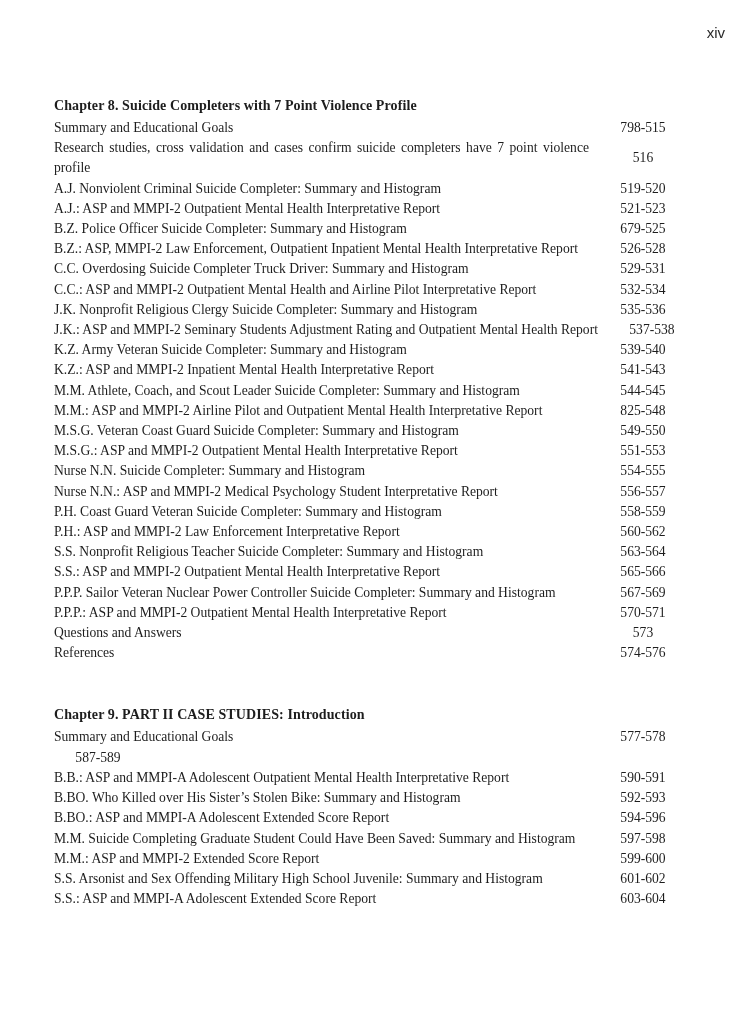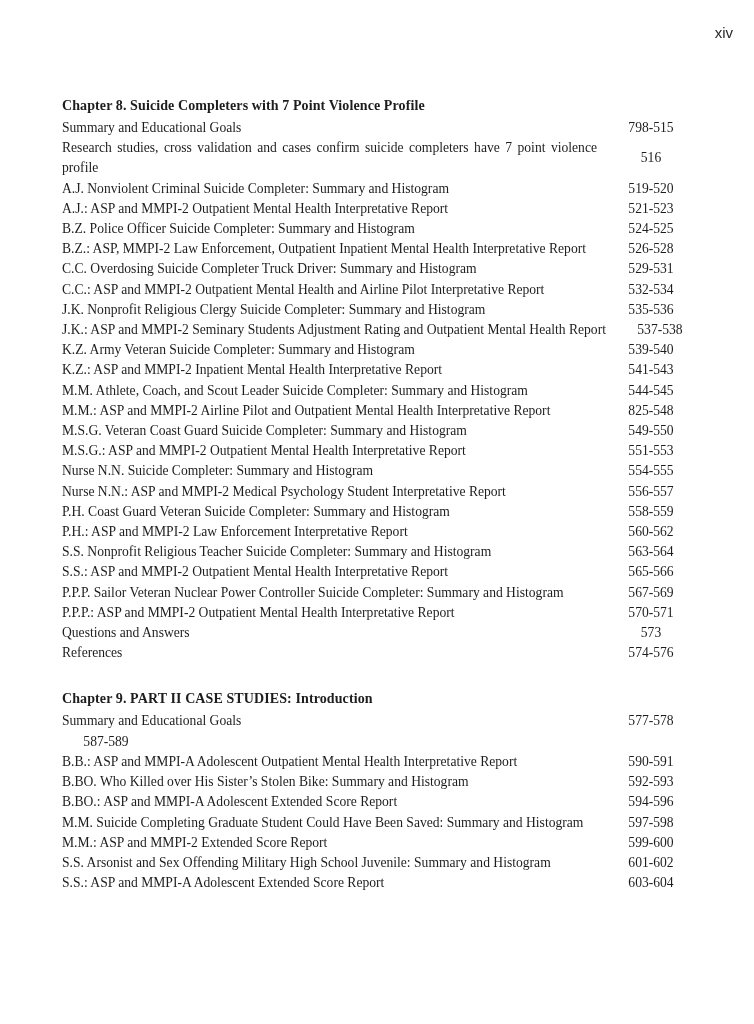--- a/index.html
+++ b/index.html
@@ -13,36 +13,36 @@
     height: 1024px;
     background: #ffffff;
     font-family: "Liberation Serif", serif;
     color: #1d1d1d;
     overflow: hidden;
     margin: 0 auto;
   }
   .folio {
     position: absolute;
     top: 24px;
-    right: 21px;
+    right: 29px;
     font-family: "Liberation Sans", sans-serif;
     font-size: 15px;
     color: #2a2a2a;
   }
   .toc {
     position: absolute;
-    left: 62px;
+    left: 54px;
     top: 96px;
     width: 633px;
   }
   .section {
     margin: 0;
   }
   .section + .section {
-    margin-top: 26px;
+    margin-top: 42px;
   }
   .section-heading {
     font-size: 14px;
     font-weight: bold;
     line-height: 20px;
     letter-spacing: 0.1px;
     margin: 0 0 2px 0;
   }
   .row {
     display: flex;
@@ -93,21 +93,21 @@
     <span class="pages">519-520</span>
   </div>
 
   <div class="row">
     <span class="title">A.J.: ASP and MMPI-2 Outpatient Mental Health Interpretative Report</span>
     <span class="pages">521-523</span>
   </div>
 
   <div class="row">
     <span class="title">B.Z. Police Officer Suicide Completer: Summary and Histogram</span>
-    <span class="pages">524-525</span>
+    <span class="pages">679-525</span>
   </div>
 
   <div class="row">
     <span class="title">B.Z.: ASP, MMPI-2 Law Enforcement, Outpatient Inpatient Mental Health Interpretative Report</span>
     <span class="pages">526-528</span>
   </div>
 
   <div class="row">
     <span class="title">C.C. Overdosing Suicide Completer Truck Driver: Summary and Histogram</span>
     <span class="pages">529-531</span>

